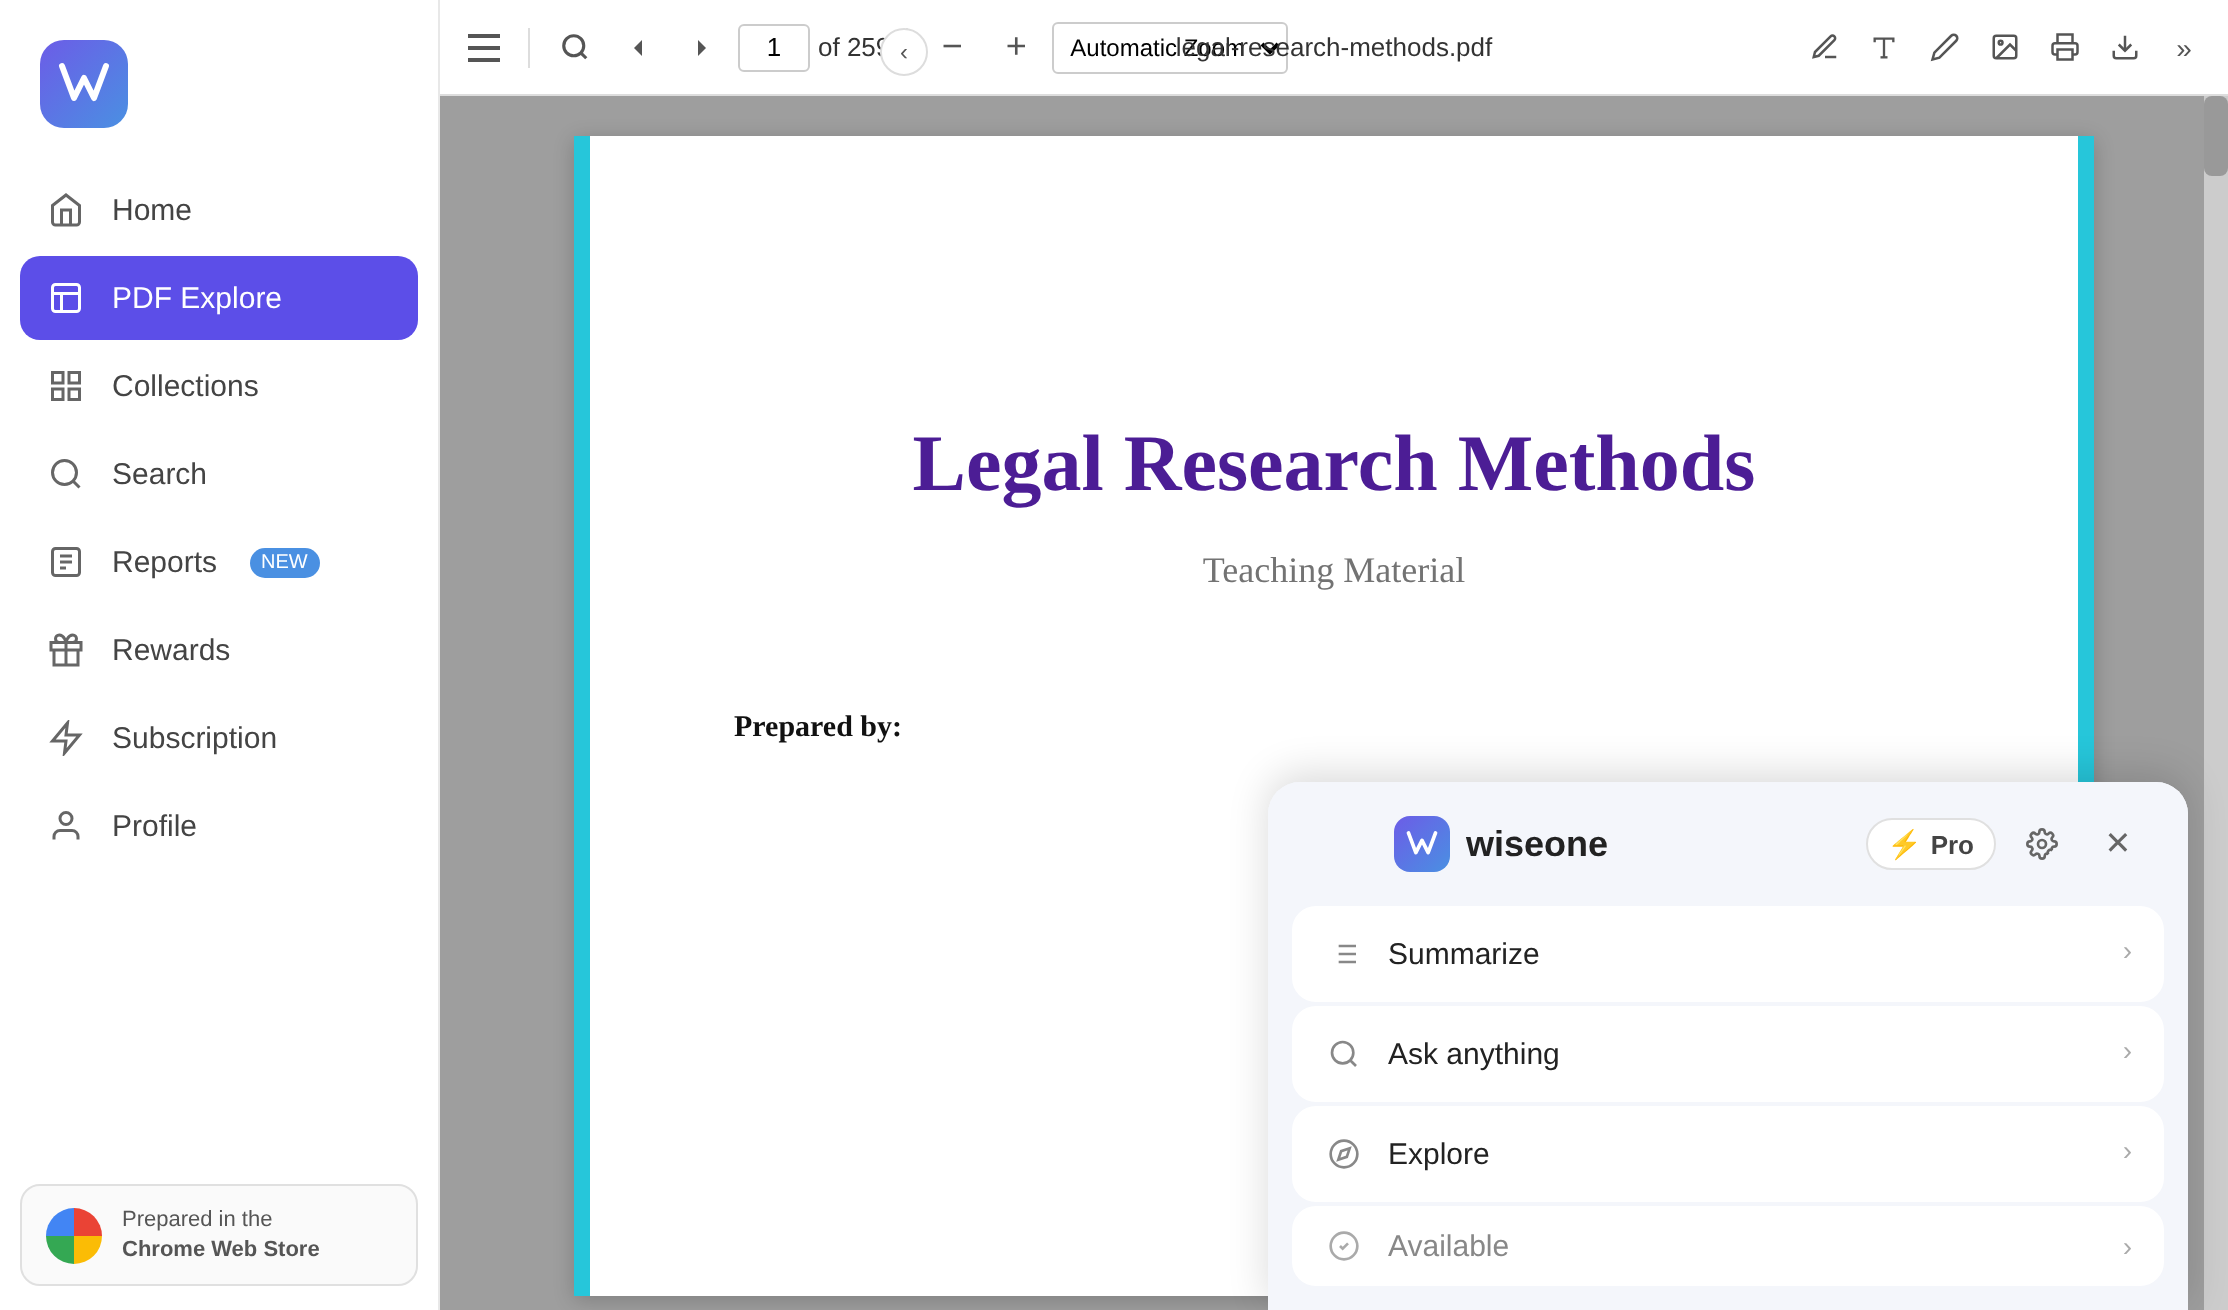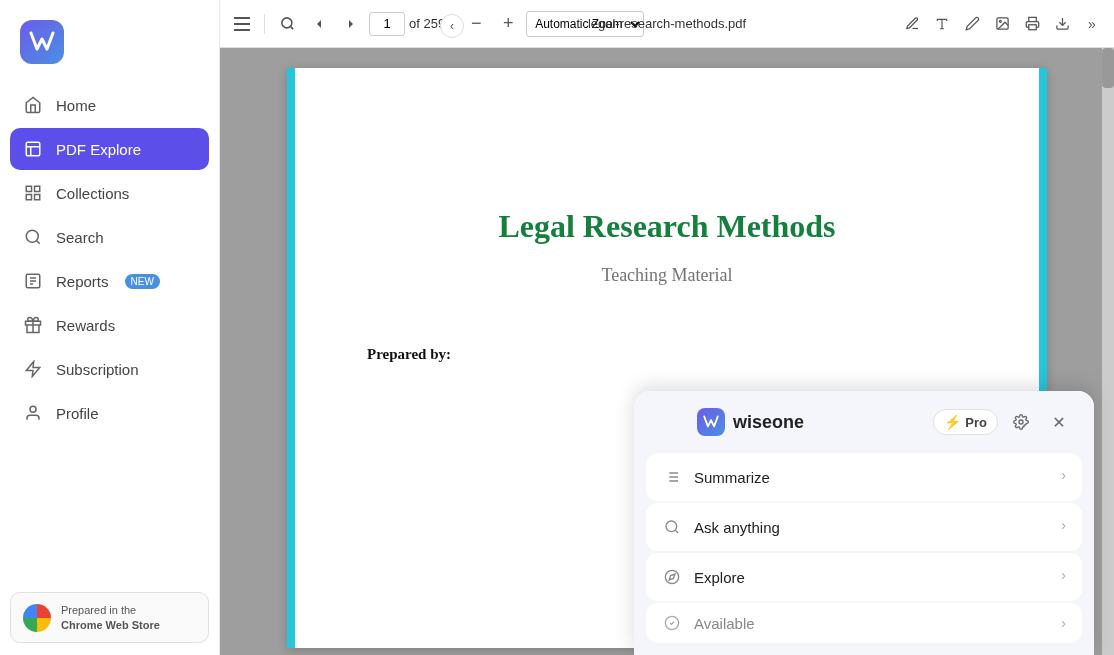--- a/index.html
+++ b/index.html
@@ -207,23 +207,23 @@
       top: 0;
       width: 8px;
       height: 100%;
       background: #26c6da;
     }
     .pdf-content {
       text-align: center;
       padding-top: 80px;
     }
     .pdf-title {
-      font-size: 32px;
+      font-size: 40px;
       font-weight: 800;
-      color: #15803d;
+      color: #4c1d95;
       font-family: Georgia, serif;
       margin-bottom: 20px;
     }
     .pdf-subtitle {
       font-size: 18px;
       color: #737373;
       font-family: Georgia, serif;
       margin-bottom: 60px;
     }
     .pdf-prepared {

